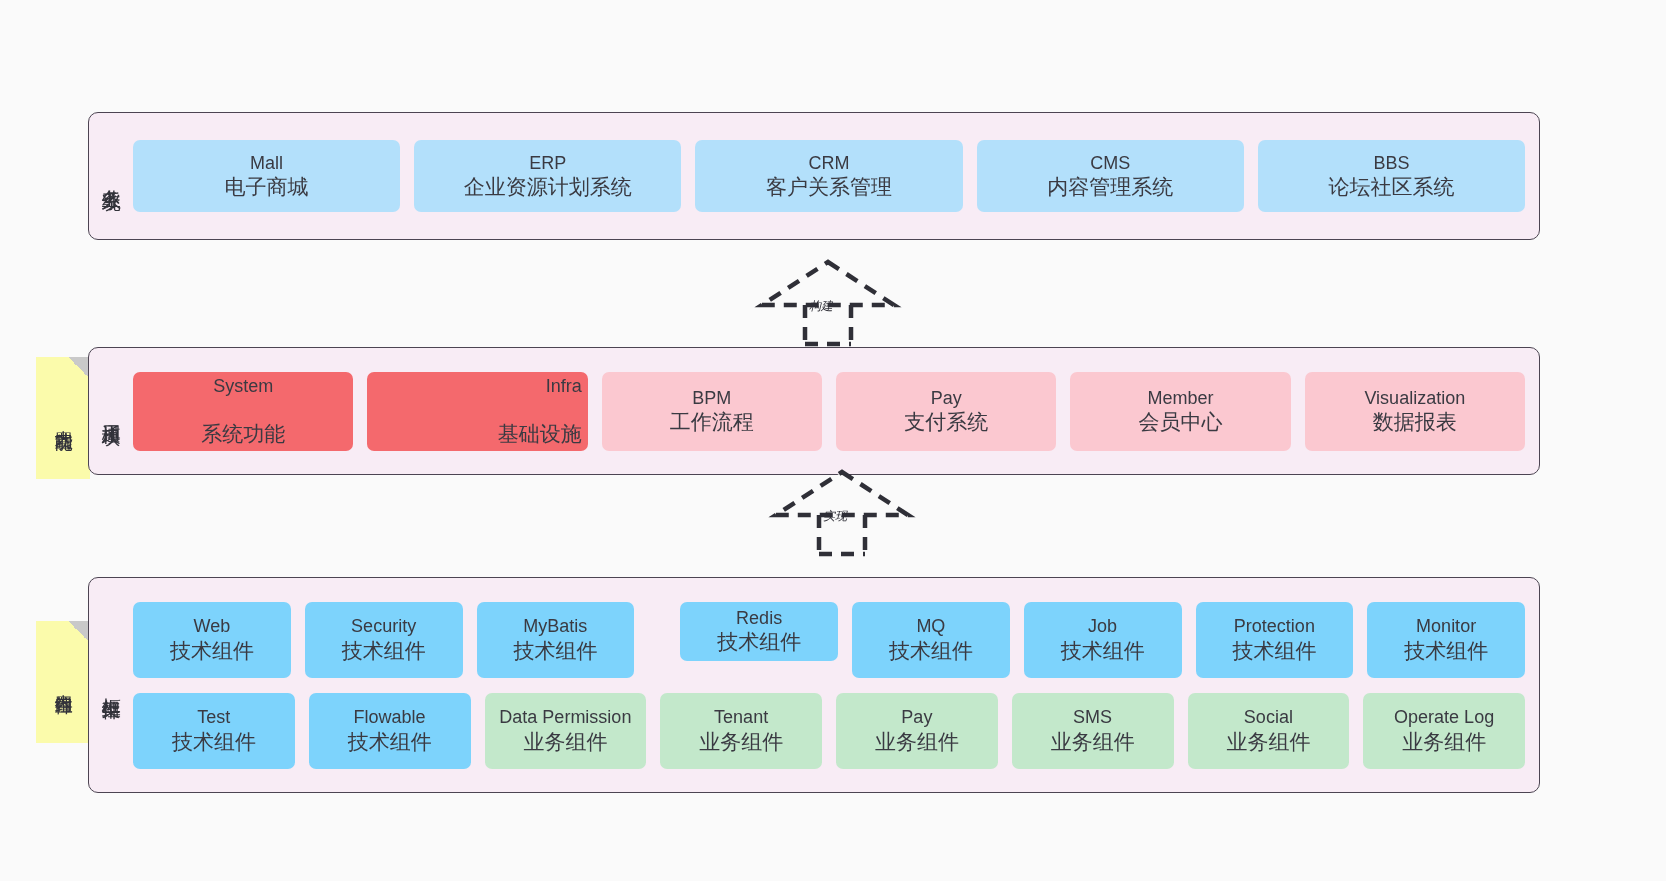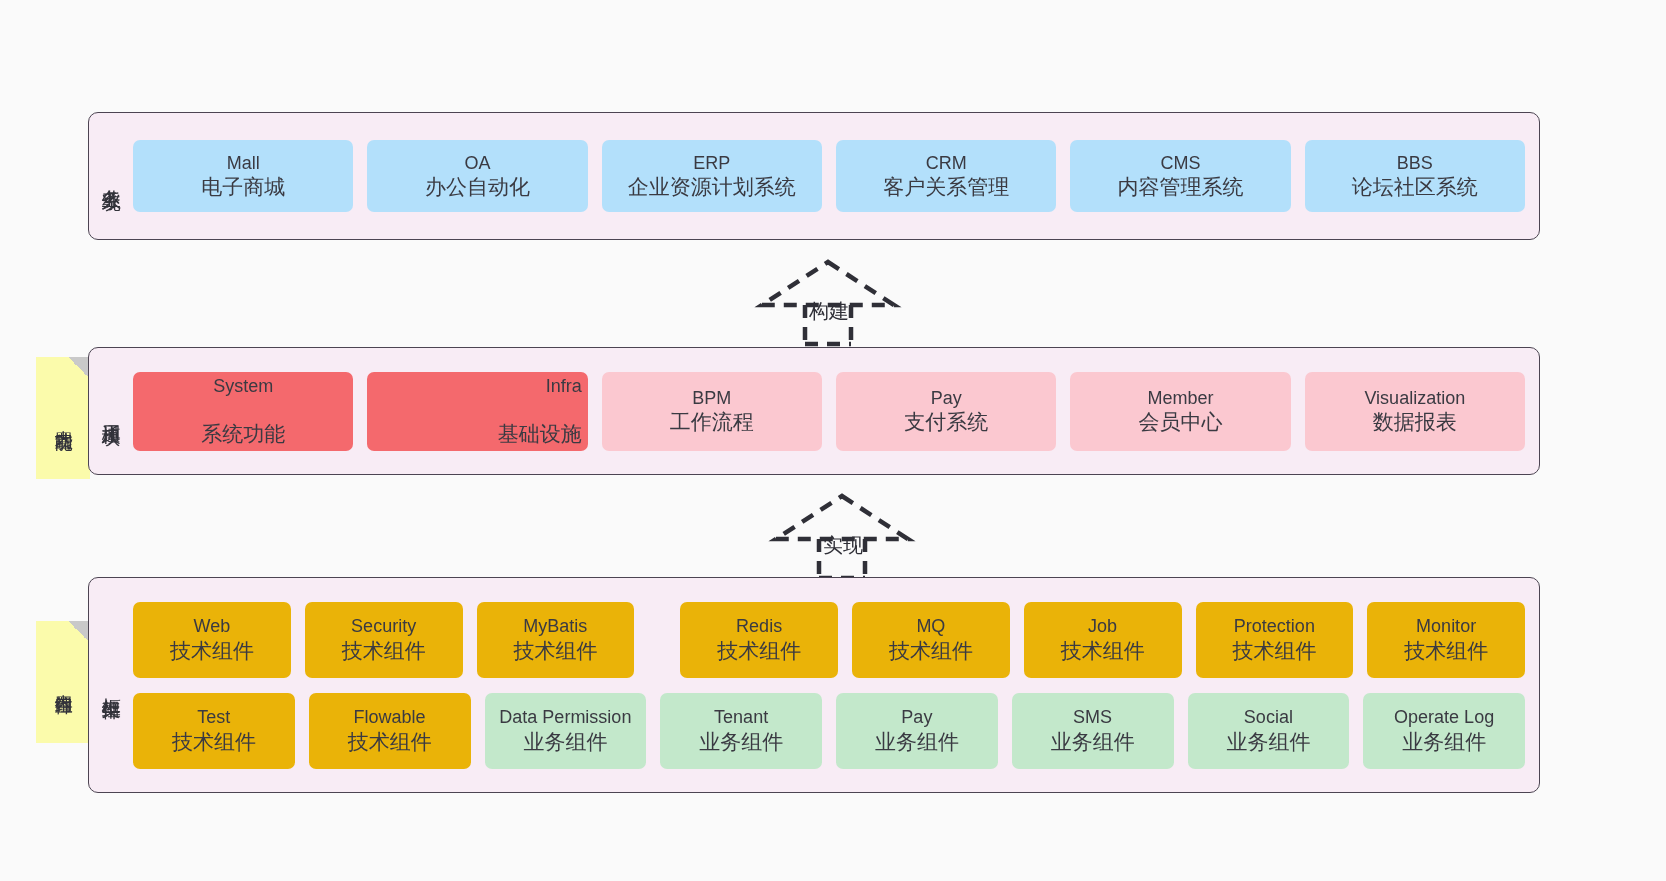--- a/index.html
+++ b/index.html
@@ -83,21 +83,21 @@
   .card .t-cn {
     font-size: 21px;
     color: #3a3a42;
     white-space: nowrap;
   }
   .card.wrap .t-en { white-space: normal; }
 
   .card.blue       { background: #b3e0fb; }
   .card.red        { background: #f4696d; gap: 24px; }
   .card.pink       { background: #fbc8d0; }
-  .card.green      { background: #eab308; }
+  .card.green      { background: #7dd3fc; }
   .card.lightgreen { background: #c3e8cb; }
 
   
   .note {
     position: absolute;
     background: #fbfbab;
     box-sizing: border-box;
     display: flex;
     align-items: center;
     justify-content: center;
@@ -121,46 +121,43 @@
   }
 
   
   .arrow {
     position: absolute;
     pointer-events: none;
   }
   .arrow svg { display: block; overflow: visible; }
   .arrow-label {
     position: absolute;
-    font-size: 20px;
+    font-size: 12px;
     color: #2f2f37;
     background: transparent;
     white-space: nowrap;
     user-select: none;
+    font-style: italic;
   }
 </style>
 </head>
 <body>
 
 <div class="canvas">
 
   <div class="layer" style="left:88px; top:112px; width:1452px; height:128px;">
     <div class="layer-title">业务系统</div>
     <div class="layer-body">
       <div class="row">
 
         <div class="card blue" style="height:72px;">
           <div class="t-en">Mall</div>
           <div class="t-cn">电子商城</div>
         </div>
 
-        <div class="card blue" style="height:72px;">
-          <div class="t-en">OA</div>
-          <div class="t-cn">办公自动化</div>
-        </div>
 
         <div class="card blue" style="height:72px;">
           <div class="t-en">ERP</div>
           <div class="t-cn">企业资源计划系统</div>
         </div>
 
         <div class="card blue" style="height:72px;">
           <div class="t-en">CRM</div>
           <div class="t-cn">客户关系管理</div>
         </div>
@@ -226,21 +223,21 @@
 
         <div class="card pink" style="height:79px;">
           <div class="t-en">Visualization</div>
           <div class="t-cn">数据报表</div>
         </div>
 
       </div>
     </div>
   </div>
 
-  <div class="arrow" style="left:772px; top:492px; width:140px; height:88px;">
+  <div class="arrow" style="left:772px; top:468px; width:140px; height:88px;">
     <svg width="140" height="88" viewBox="0 0 140 88" fill="none">
       <path d="M70 4 L136 47 L4 47 Z" fill="#fafafa" stroke="#2f2f37" stroke-width="4.5" stroke-dasharray="13 9" stroke-linejoin="miter"></path>
       <path d="M47 47 L47 86 M93 47 L93 86 M47 86 L93 86" stroke="#2f2f37" stroke-width="4.5" stroke-dasharray="13 9" fill="none"></path>
     </svg>
     <span class="arrow-label" style="left:51px; top:40px;">实现</span>
   </div>
 
   <div class="note" style="left:36px; top:621px; width:54px; height:122px;">
     <span class="fold"></span>
     <span class="note-label">内置组件</span>
@@ -260,21 +257,21 @@
         <div class="card green" style="height:76px;">
           <div class="t-en">Security</div>
           <div class="t-cn">技术组件</div>
         </div>
 
         <div class="card green" style="height:76px;">
           <div class="t-en">MyBatis</div>
           <div class="t-cn">技术组件</div>
         </div>
 
-        <div class="card green" style="height:76px;margin-left:32px;">
+        <div class="card green" style="height:59px;margin-left:32px;">
           <div class="t-en">Redis</div>
           <div class="t-cn">技术组件</div>
         </div>
 
         <div class="card green" style="height:76px;">
           <div class="t-en">MQ</div>
           <div class="t-cn">技术组件</div>
         </div>
 
         <div class="card green" style="height:76px;">

